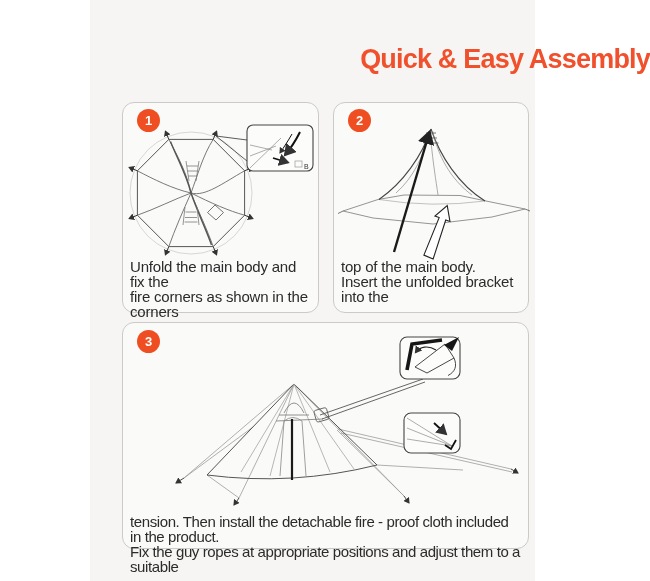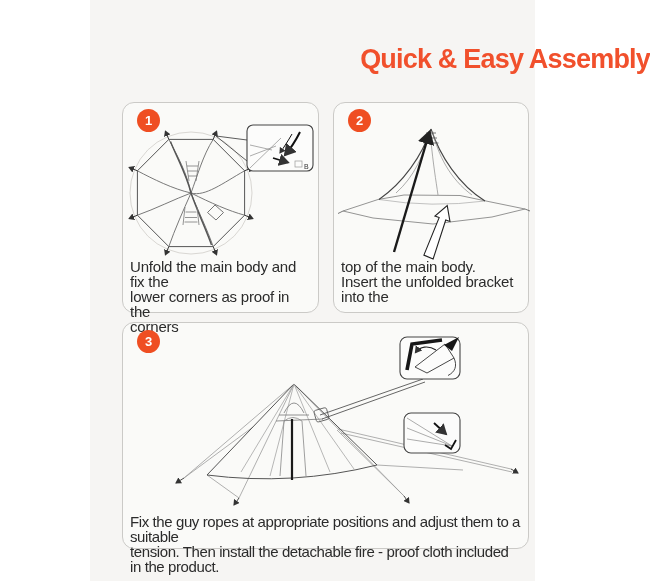--- a/index.html
+++ b/index.html
@@ -105,21 +105,21 @@
         <path d="M127,34 L149,39" stroke="#8a8a8a" stroke-width="0.7" fill="none"></path>
         <path d="M177,21 C173,29 168,37 162,44" stroke="#111" stroke-width="2" fill="none" marker-end="url(#ah1)"></path>
         <path d="M169,23 C165,30 161,36 157,42" stroke="#111" stroke-width="1" fill="none" marker-end="url(#ah1)"></path>
         <path d="M150,47 L165,51.5" stroke="#111" stroke-width="1.8" fill="none" marker-end="url(#ah1)"></path>
         <rect x="172" y="50" width="7" height="6" fill="none" stroke="#999" stroke-width="0.7"></rect>
         <text x="181" y="57.5" font-size="7" fill="#333">B</text>
       </g>
     </svg>
     <p class="desc">
       <span>Unfold the main body and fix the</span>
-      <span>lower corners as proof in the</span>
+      <span>fire corners as shown in the</span>
       <span>corners</span>
     </p>
   </section>
 
   <section class="card card2">
     <div class="badge">2</div>
     <svg class="illus" viewBox="0 0 196 150">
       <defs>
         <marker id="ah2" markerWidth="7" markerHeight="7" refX="5" refY="3.5" orient="auto">
           <path d="M0,0 L6,3.5 L0,7 Z" fill="#222"></path>
@@ -204,17 +204,17 @@
         <g stroke="#8a8a8a" stroke-width="0.7" fill="none">
           <path d="M284,89 L329,117"></path>
           <path d="M284,99 L329,117"></path>
           <path d="M284,110 L329,117"></path>
         </g>
         <path d="M311,94 L323,105" stroke="#111" stroke-width="1.8" fill="none" marker-end="url(#ah3)"></path>
         <path d="M333,111 L328,120 L322,116" stroke="#111" stroke-width="1.8" fill="none"></path>
       </g>
     </svg>
     <p class="desc">
+      <span>tension. Then install the detachable fire - proof cloth included in the product.</span>
       <span>Fix the guy ropes at appropriate positions and adjust them to a suitable</span>
-      <span>tension. Then install the detachable fire - proof cloth included in the product.</span>
     </p>
   </section>
 </div>
 
 </body></html>

